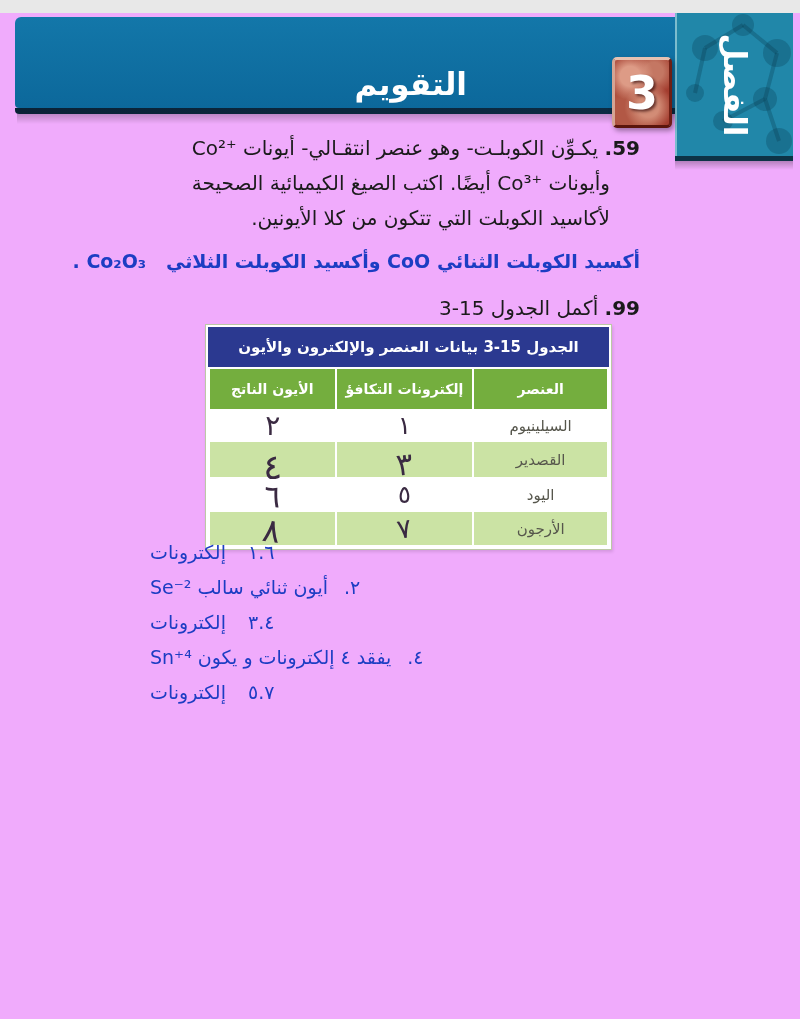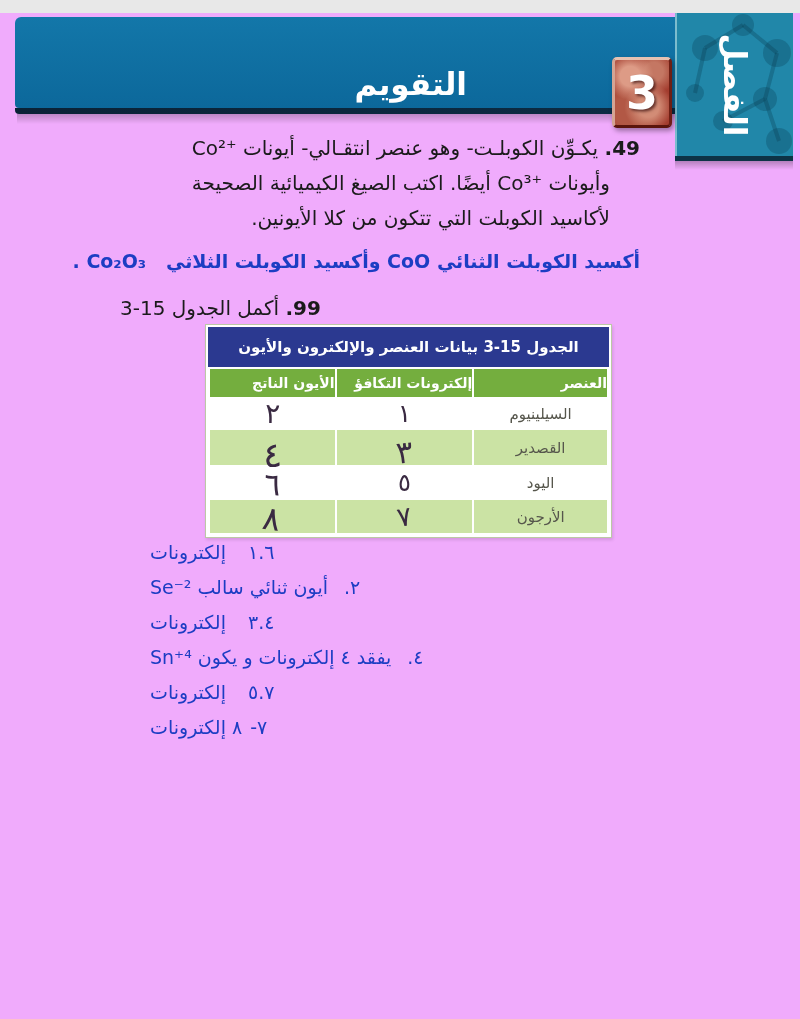--- a/index.html
+++ b/index.html
@@ -74,37 +74,37 @@
   .q-num { font-weight:bold; }
 
   .a98 {
     position:absolute; top:237px; right:160px; width:520px;
     text-align:right; color:#1c3dc3; font-weight:bold; font-size:19px;
     white-space:nowrap;
   }
 
   .q99 {
     position:absolute; top:283px; right:160px; width:520px;
-    text-align:left; color:#1b1b1b; font-size:20px;
+    text-align:right; color:#1b1b1b; font-size:20px;
   }
 
   
   .tbl-wrap {
     position:absolute; top:311px; left:205px; width:407px;
     border:1px solid #bcc8a6; background:#ffffff; padding:2px;
     box-shadow:1px 2px 3px rgba(0,0,0,0.12);
   }
   .tbl-title {
     background:#2b3990; color:#ffffff; font-weight:bold; font-size:15px;
     height:40px; line-height:40px; text-align:center;
   }
   table.data { width:100%; border-collapse:separate; border-spacing:2px; }
   table.data th {
     background:#74ae3e; color:#ffffff; font-weight:bold; font-size:14px;
-    height:28px; text-align:right;
+    height:40px; text-align:center;
   }
   table.data td {
     height:29px; text-align:center; position:relative; overflow:visible;
   }
   .col-el { width:134px; } .col-val { width:137px; } .col-ion { width:126px; }
   tr.r-even td { background:#ffffff; }
   tr.r-odd td { background:#cbe3a4; }
   td.el { color:#56564c; font-size:15px; }
   .hand {
     display:inline-block; color:#3a2a42; line-height:1; font-weight:normal;
@@ -163,21 +163,21 @@
     <div class="chapter-word">الفصل</div>
   </div>
   <div class="side-panel-edge"></div>
   <div class="side-panel-shadow"></div>
 
   <div class="chapter-box">
     <span class="chapter-num">3</span>
   </div>
 
   <div class="q98">
-      <div class="q-line"><span class="q-num">49.</span> <span>يكـوِّن الكوبلـت- وهو عنصر انتقـالي- أيونات ⁦Co²⁺⁩</span></div>
+      <div class="q-line"><span class="q-num">59.</span> <span>يكـوِّن الكوبلـت- وهو عنصر انتقـالي- أيونات ⁦Co²⁺⁩</span></div>
       <div class="q-line q-indent"><span>وأيونات ⁦Co³⁺⁩ أيضًا. اكتب الصيغ الكيميائية الصحيحة</span></div>
       <div class="q-line q-indent"><span>لأكاسيد الكوبلت التي تتكون من كلا الأيونين.</span></div>
     </div>
 
   <div class="a98">أكسيد الكوبلت الثنائي ⁦CoO⁩ وأكسيد الكوبلت الثلاثي&nbsp;&nbsp;&nbsp;⁦Co₂O₃⁩ .</div>
 
   <div class="q99">
     <span class="q-num">99.</span>
     <span>أكمل الجدول ⁦3-15⁩</span>
   </div>
@@ -216,16 +216,15 @@
         </tbody>
     </table>
   </div>
 
   <div class="answers">
       <div class="ans a1"><span class="ans-num">١.</span><span class="ans-text">٦ إلكترونات</span></div>
       <div class="ans a2"><span class="ans-num">٢.</span><span class="ans-text">أيون ثنائي سالب ⁦Se⁻²⁩</span></div>
       <div class="ans a3"><span class="ans-num">٣.</span><span class="ans-text">٤ إلكترونات</span></div>
       <div class="ans a4"><span class="ans-num">٤.</span><span class="ans-text">يفقد ٤ إلكترونات و يكون ⁦Sn⁺⁴⁩</span></div>
       <div class="ans a5"><span class="ans-num">٥.</span><span class="ans-text">٧ إلكترونات</span></div>
-      <div class="ans a7"><span class="ans-num">٧-</span><span class="ans-text">٨ إلكترونات</span></div>
     </div>
 
 </div>
 
 </body></html>

